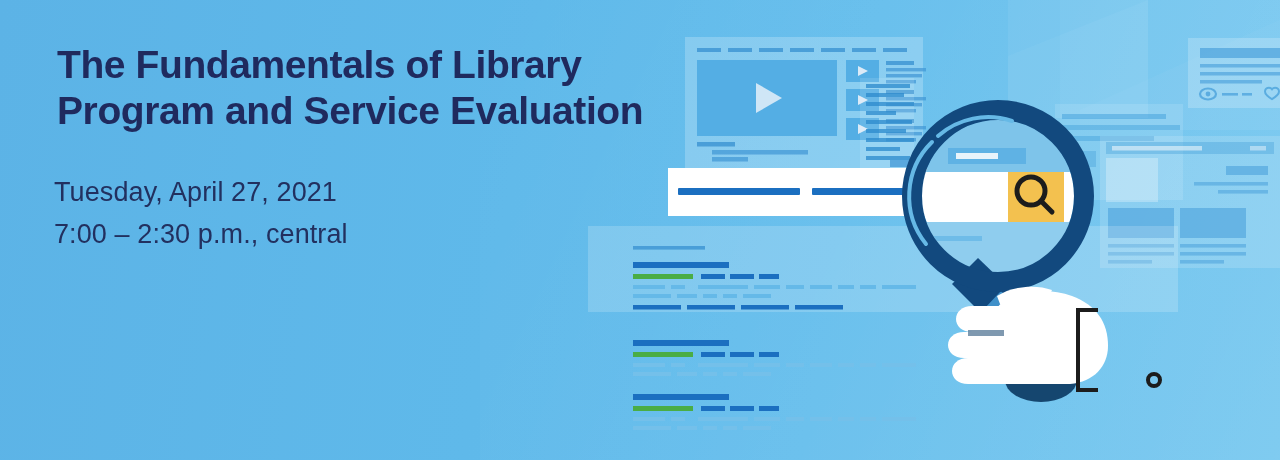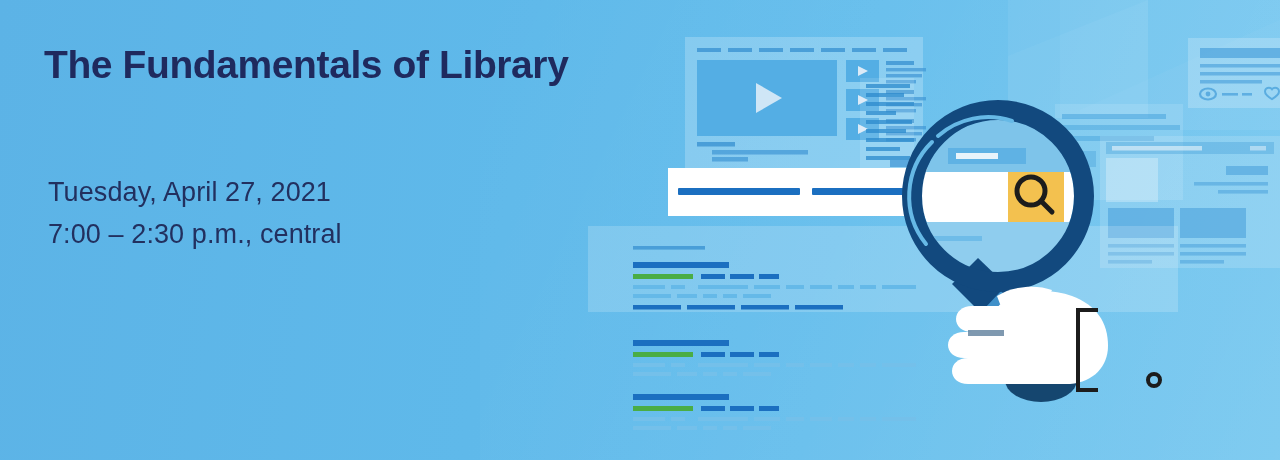--- a/index.html
+++ b/index.html
@@ -23,33 +23,33 @@
   }
   .bg-sheen {
     position: absolute;
     left: 480px; top: 0; width: 800px; height: 460px;
     background: linear-gradient(115deg, rgba(255,255,255,0.00) 0%, rgba(255,255,255,0.05) 45%, rgba(255,255,255,0.12) 100%);
   }
 
   
   .title {
     position: absolute;
-    left: 44px;
+    left: 57px;
     top: 42px;
     width: 640px;
     color: #1f2a5e;
     font-size: 39px;
     font-weight: bold;
     line-height: 1.18;
     letter-spacing: -0.4px;
   }
   .title .ln { display: block; }
   .meta {
     position: absolute;
-    left: 48px;
+    left: 54px;
     top: 172px;
     color: #22305f;
     font-size: 27px;
     line-height: 1.55;
     letter-spacing: 0.1px;
   }
   .meta .ln { display: block; }
 
   
   .art { position: absolute; left: 560px; top: 0; width: 720px; height: 460px; }
@@ -58,20 +58,21 @@
 </head>
 <body>
 
 <div id="banner">
 
   <div class="bg-base"></div>
   <div class="bg-sheen"></div>
 
   <div class="title">
     <span class="ln">The Fundamentals of Library</span>
+    <span class="ln">Program and Service Evaluation</span>
   </div>
 
   <div class="meta">
     <span class="ln">Tuesday, April 27, 2021</span>
     <span class="ln">7:00 – 2:30 p.m., central</span>
   </div>
 
   <div class="art">
     <svg width="720" height="460" viewBox="0 0 720 460" xmlns="http://www.w3.org/2000/svg">
       <defs>

